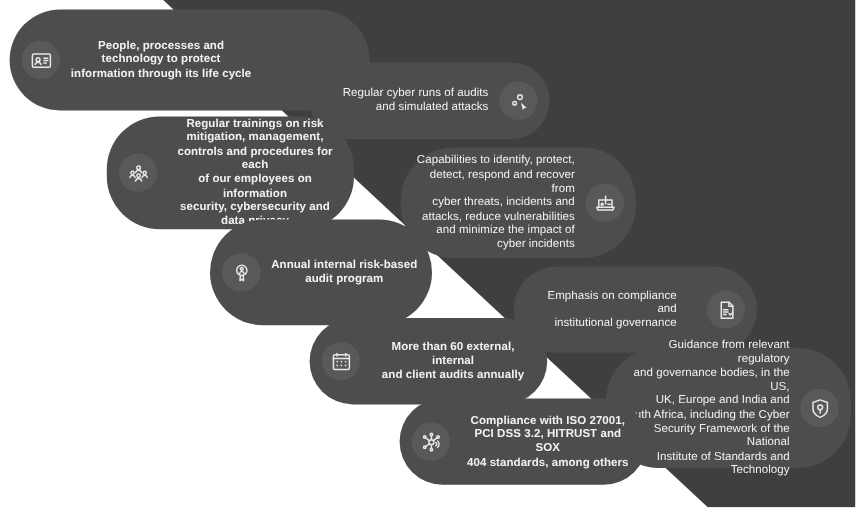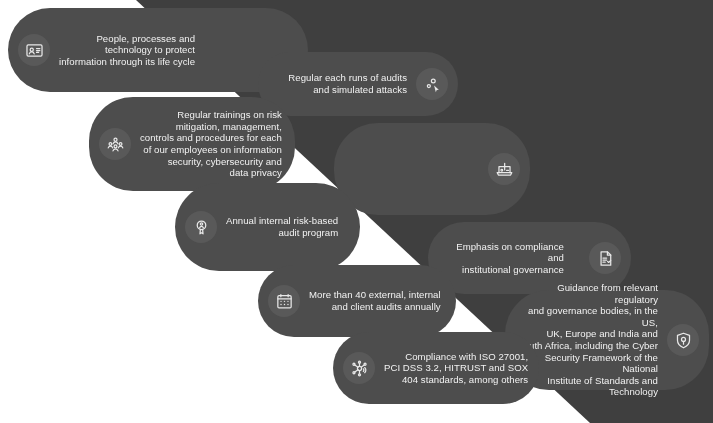--- a/index.html
+++ b/index.html
@@ -41,21 +41,21 @@
   .pill.right { flex-direction: row-reverse; }
 
   .pill-text {
     color: #f2f2f2;
     font-size: 9.6px;
     line-height: 11.6px;
     letter-spacing: 0.05px;
     white-space: pre-line;
     flex: 0 1 auto;
   }
-  .pill.left  .pill-text { text-align: right;  margin-left: 9px; }
+  .pill.left  .pill-text { text-align: center;  margin-left: 9px; font-weight: bold; }
   .pill.right .pill-text { text-align: right; margin-right: 9px; }
 
   .icon-badge {
     flex: 0 0 auto;
     width: 32px;
     height: 32px;
     border-radius: 50%;
     background: #595959;
     display: flex;
     align-items: center;
@@ -100,21 +100,21 @@
   </div>
 
   <div class="pill right" style="left:258px; top:52px; width:200px; height:64px;">
     <span class="icon-badge">
       <svg viewBox="0 0 24 24">
         <circle cx="13" cy="7.5" r="2.4"></circle>
         <circle cx="7.4" cy="14" r="1.9"></circle>
         <path d="M14 13.2l6 5.4-2.7.5-1.1 2.6z" class="fl"></path>
       </svg>
     </span>
-    <span class="pill-text">Regular each runs of audits
+    <span class="pill-text">Regular cyber runs of audits
 and simulated attacks</span>
   </div>
 
   <div class="pill left" style="left:89px; top:97px; width:206px; height:94px;">
     <span class="icon-badge">
       <svg viewBox="0 0 24 24">
         <circle cx="12" cy="6" r="1.9"></circle>
         <path d="M8.9 11.2c.5-1.6 1.6-2.5 3.1-2.5s2.6.9 3.1 2.5"></path>
         <circle cx="5.6" cy="11.4" r="1.7"></circle>
         <path d="M2.8 16.2c.5-1.5 1.5-2.3 2.8-2.3s2.3.8 2.8 2.3"></path>
@@ -135,20 +135,26 @@
   <div class="pill right" style="left:334px; top:123px; width:196px; height:92px;">
     <span class="icon-badge">
       <svg viewBox="0 0 24 24">
         <path d="M5 16V8.5h14V16"></path>
         <path d="M2.8 16h18.4l-1.5 3H4.3z"></path>
         <path d="M12.2 12.6V4.4"></path>
         <circle cx="8.6" cy="13" r="1.1"></circle>
         <path d="M14.6 13h2.6"></path>
       </svg>
     </span>
+    <span class="pill-text">Capabilities to identify, protect,
+detect, respond and recover from
+cyber threats, incidents and
+attacks, reduce vulnerabilities
+and minimize the impact of
+cyber incidents</span>
   </div>
 
   <div class="pill left" style="left:175px; top:183px; width:185px; height:88px;">
     <span class="icon-badge">
       <svg viewBox="0 0 24 24">
         <circle cx="12" cy="9.2" r="5.4"></circle>
         <circle cx="12" cy="7.6" r="1.5"></circle>
         <path d="M9.6 12.6c.4-1.4 1.3-2.1 2.4-2.1s2 .7 2.4 2.1"></path>
         <path d="M10.6 14.4l-.5 5.6 1.9-1.3 1.9 1.3-.5-5.6"></path>
       </svg>
@@ -177,21 +183,21 @@
         <path d="M3.6 8.6h16.8"></path>
         <path d="M7.4 3.2v2.8M16.6 3.2v2.8"></path>
         <circle cx="7.6" cy="11.8" r="0.9" class="fl"></circle>
         <circle cx="12" cy="11.8" r="0.9" class="fl"></circle>
         <circle cx="16.4" cy="11.8" r="0.9" class="fl"></circle>
         <circle cx="7.6" cy="15.8" r="0.9" class="fl"></circle>
         <circle cx="12" cy="15.8" r="0.9" class="fl"></circle>
         <circle cx="16.4" cy="15.8" r="0.9" class="fl"></circle>
       </svg>
     </span>
-    <span class="pill-text">More than 40 external, internal
+    <span class="pill-text">More than 60 external, internal
 and client audits annually</span>
   </div>
 
   <div class="pill right" style="left:505px; top:290px; width:204px; height:100px;">
     <span class="icon-badge">
       <svg viewBox="0 0 24 24">
         <path d="M12 2.8l7.6 2.8v6.2c0 4.4-3.2 7.6-7.6 9.4-4.4-1.8-7.6-5-7.6-9.4V5.6z"></path>
         <circle cx="12" cy="10.6" r="2.5"></circle>
         <path d="M12 13.1v3.6"></path>
       </svg>

